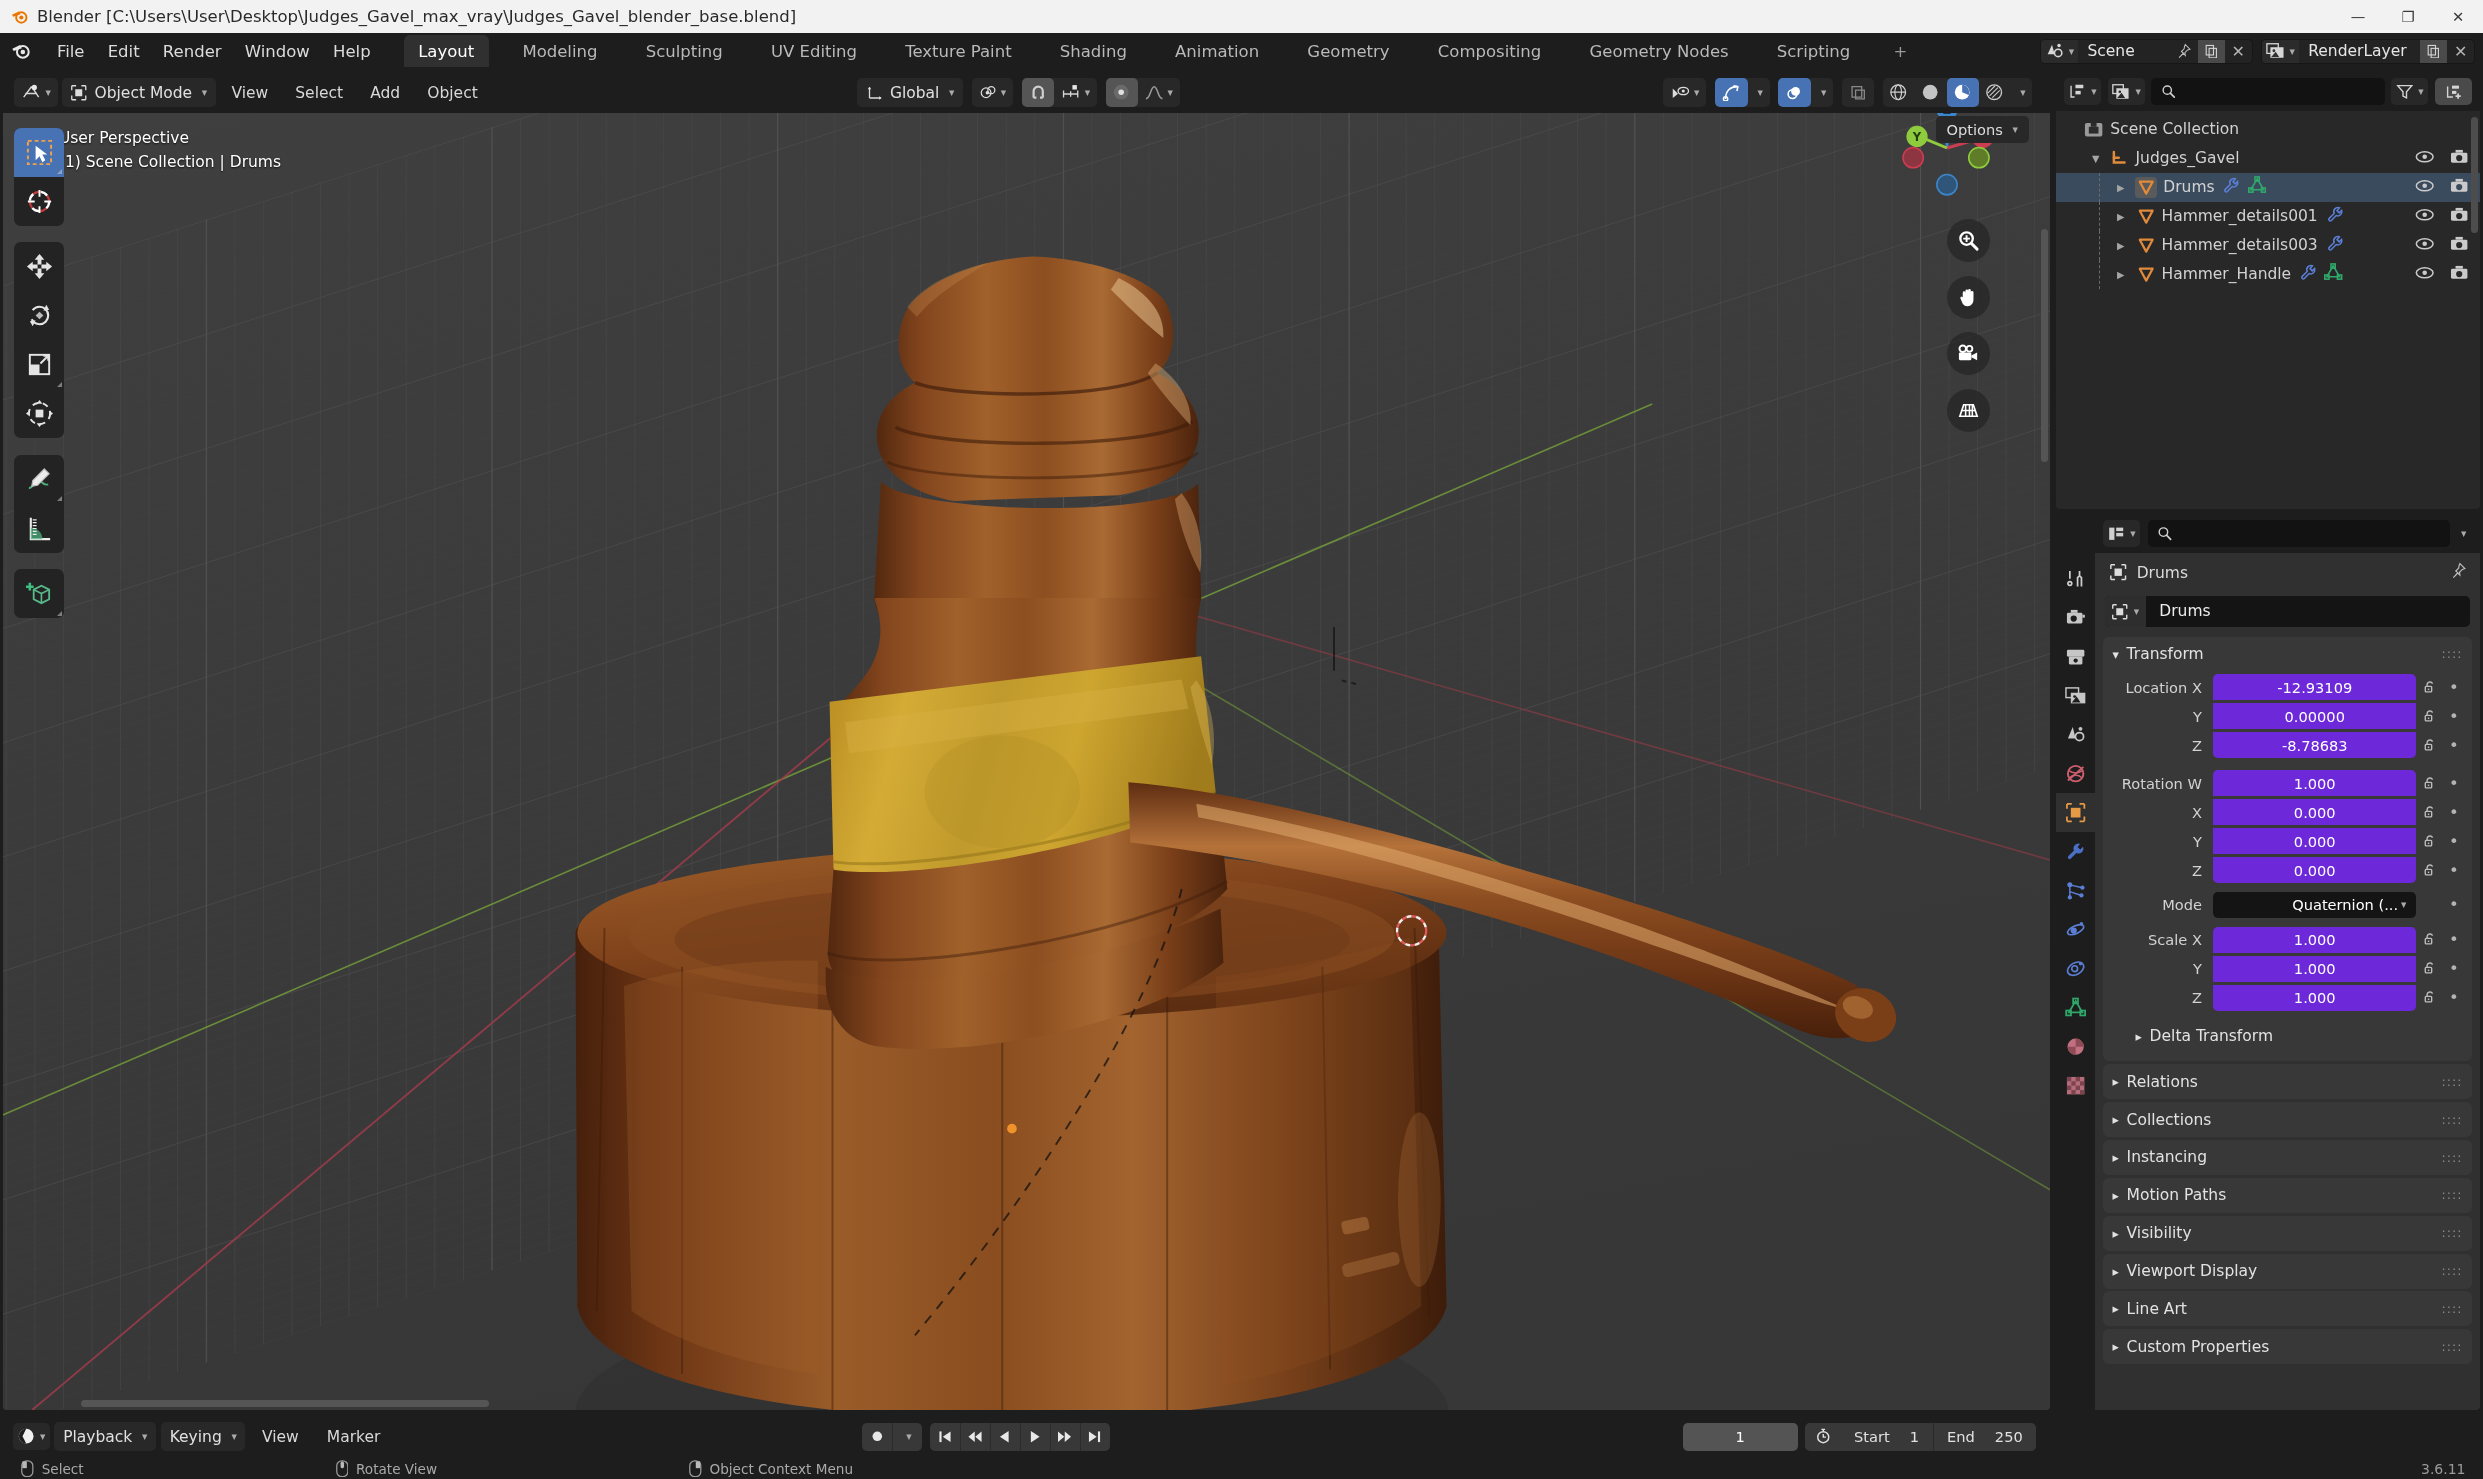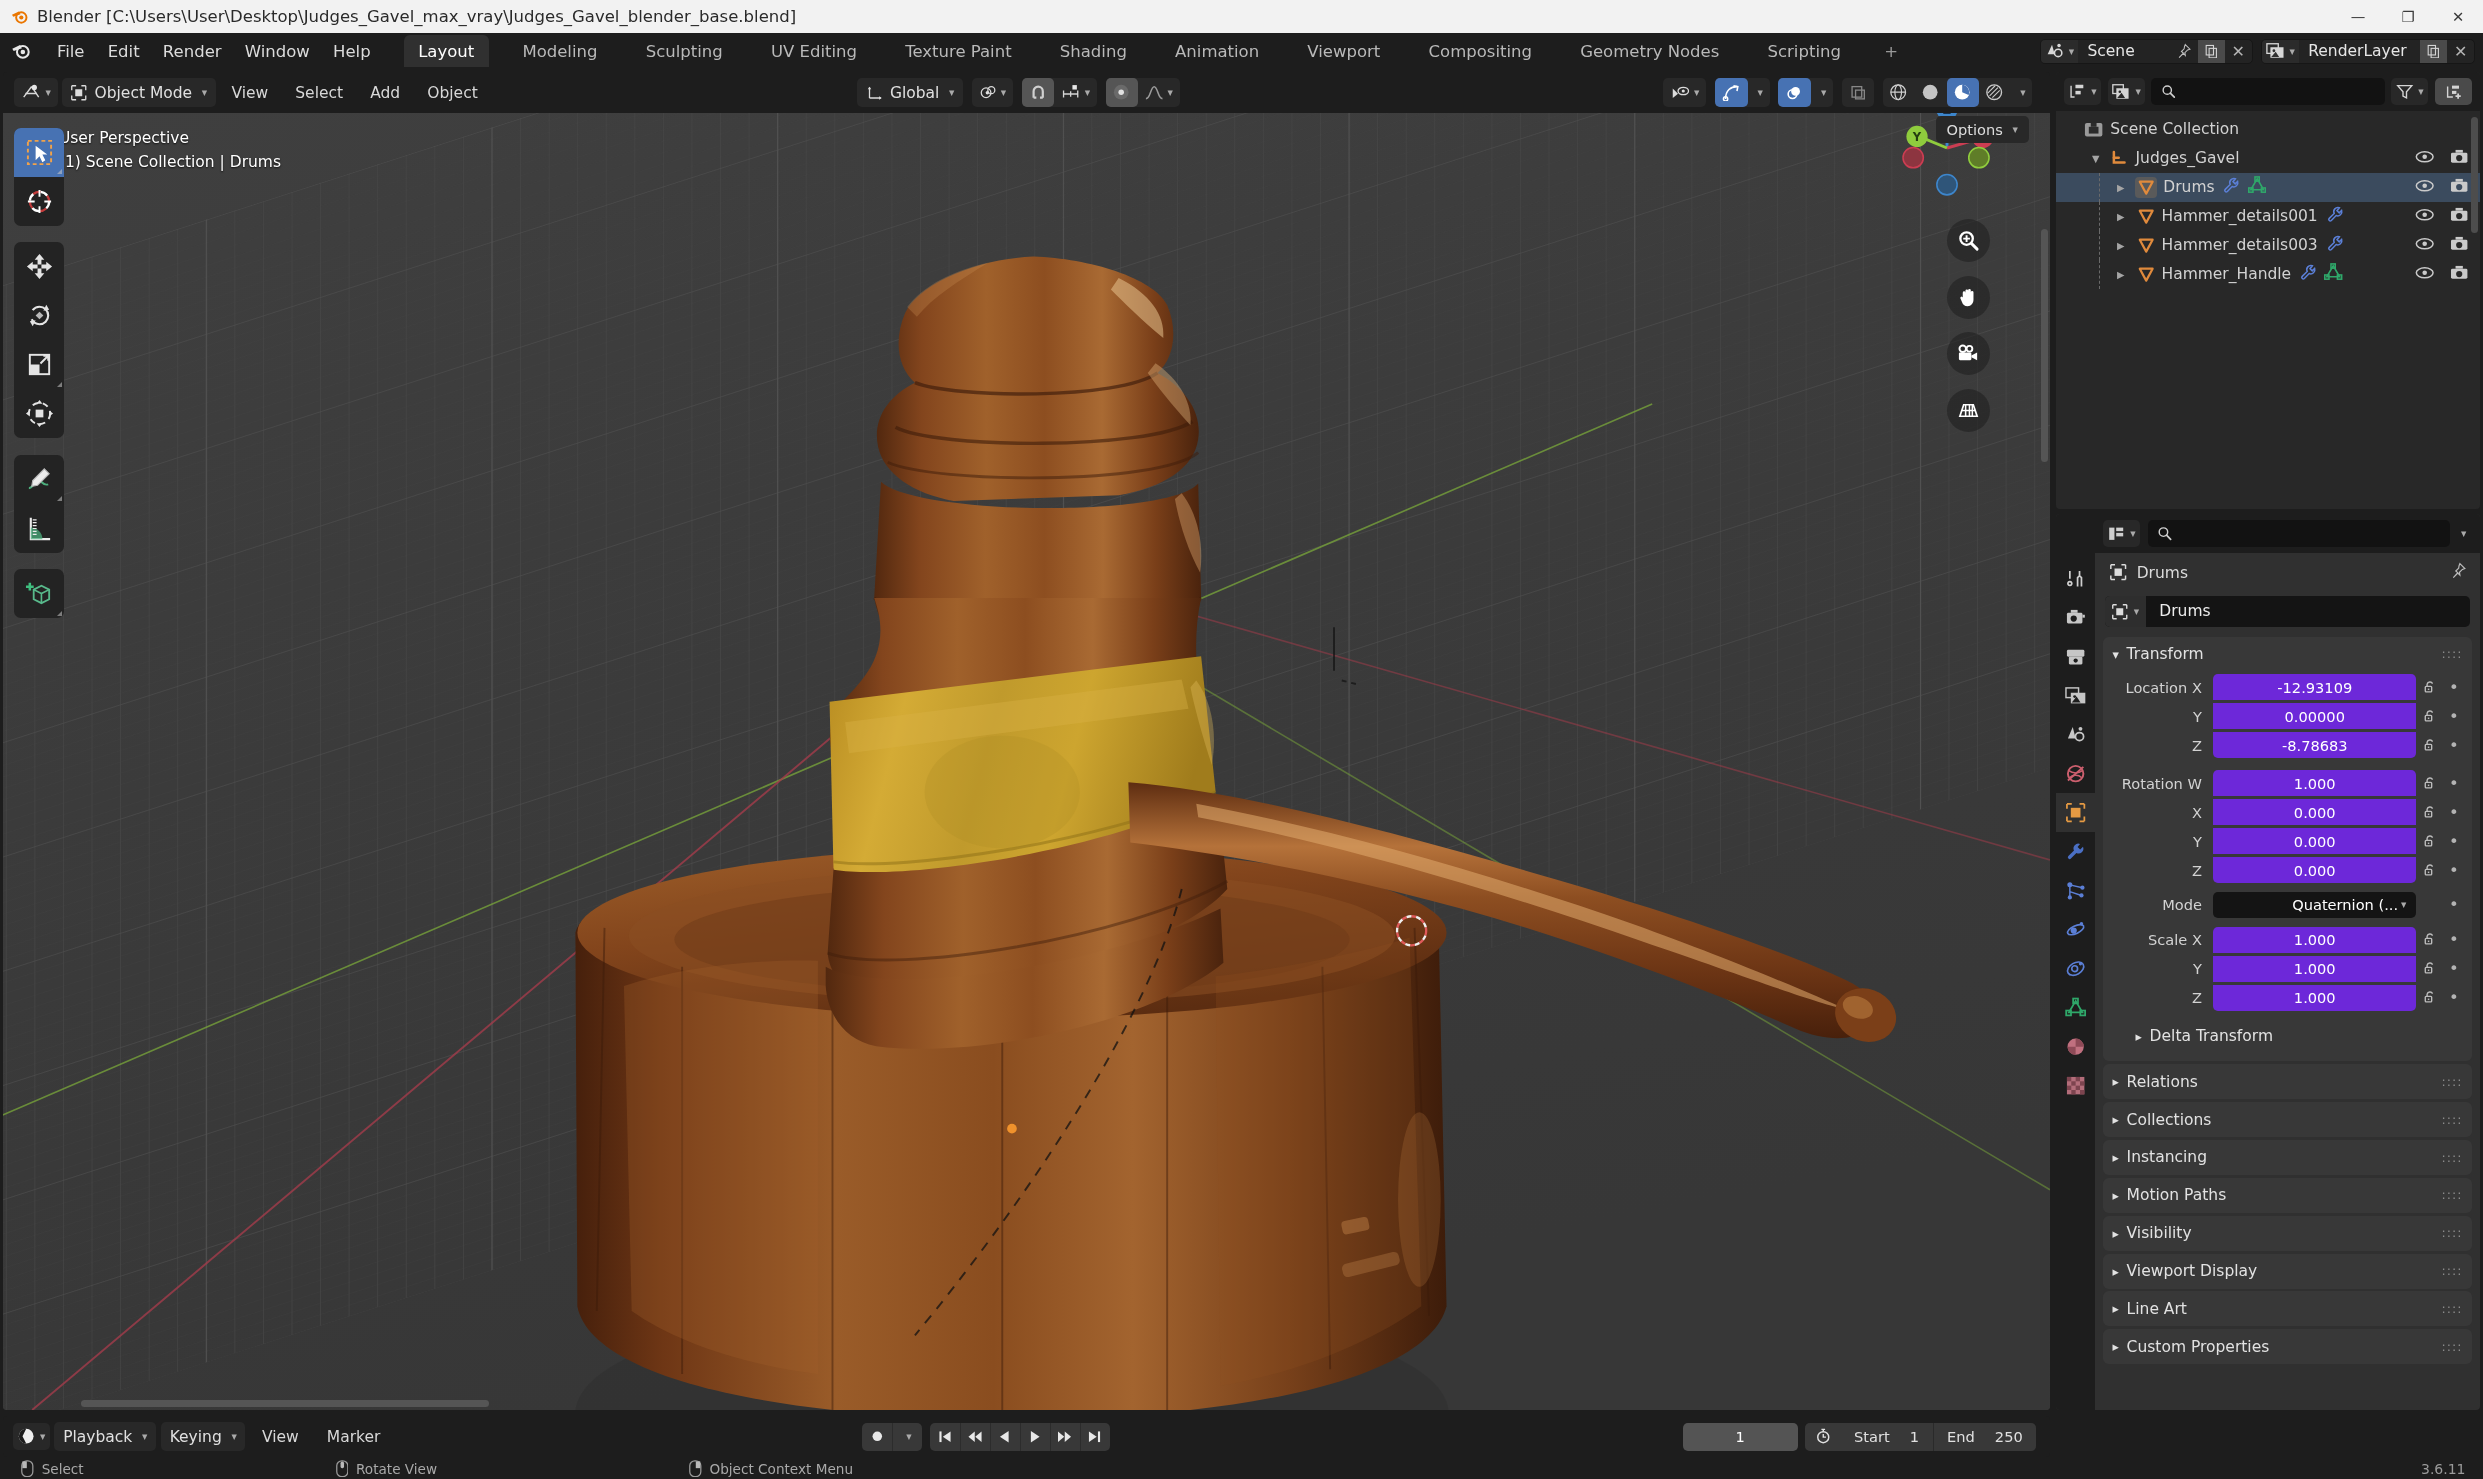--- a/index.html
+++ b/index.html
@@ -206,21 +206,21 @@
     <div class="menu-item">Help</div>
 
     <div class="ws-tabs">
       <div class="ws-tab active">Layout</div>
       <div class="ws-tab">Modeling</div>
       <div class="ws-tab">Sculpting</div>
       <div class="ws-tab">UV Editing</div>
       <div class="ws-tab">Texture Paint</div>
       <div class="ws-tab">Shading</div>
       <div class="ws-tab">Animation</div>
-      <div class="ws-tab">Viewport</div>
+      <div class="ws-tab">Geometry</div>
       <div class="ws-tab">Compositing</div>
       <div class="ws-tab">Geometry Nodes</div>
       <div class="ws-tab">Scripting</div>
       <div class="ws-plus">+</div>
     </div>
   </div>
 
   <div class="topbar-right">
     <div class="datablock">
       <div class="db-ico">

